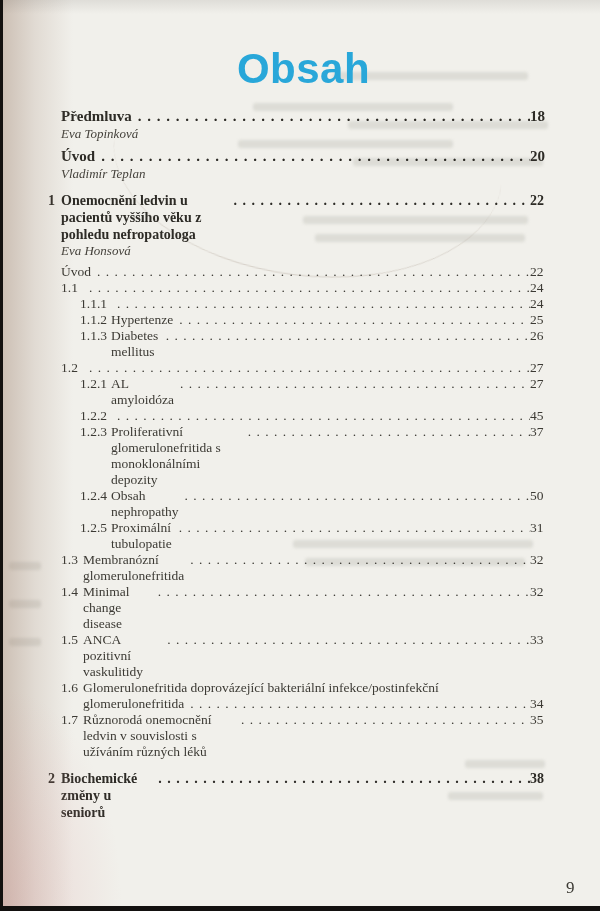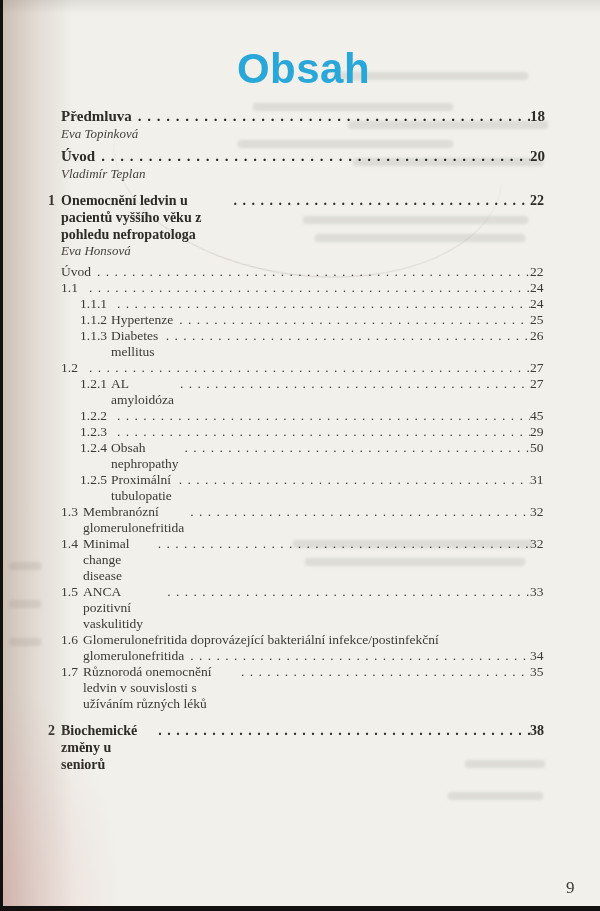--- a/index.html
+++ b/index.html
@@ -194,22 +194,23 @@
           <span class="leader">. . . . . . . . . . . . . . . . . . . . . . . . . . . . . . . . . . . . . . . . . . . . . . . . . . . . . . . . . . . . . . . . . . . . . . . . . . . . . . . . </span>
           <span class="pg">27</span>
         </div>
         <div class="row entry lvl2">
           <span class="num">1.2.2</span>
           <span class="leader">. . . . . . . . . . . . . . . . . . . . . . . . . . . . . . . . . . . . . . . . . . . . . . . . . . . . . . . . . . . . . . . . . . . . . . . . . . . . . . . . </span>
           <span class="pg">45</span>
         </div>
         <div class="row entry lvl2">
           <span class="num">1.2.3</span>
-          <span class="leader">. . . . . . . . . . . . . . . . . . . . . . . . . . . . . . . . . . . . . . . . . . . . . . . . . . . . . . . . . . . . . . . . . . . . . . . . . . . . . . . . </span>
-          <span class="pg">29</span>
+          <span class="txt">Proliferativní glomerulonefritida s monoklonálními depozity</span>
+          <span class="leader">. . . . . . . . . . . . . . . . . . . . . . . . . . . . . . . . . . . . . . . . . . . . . . . . . . . . . . . . . . . . . . . . . . . . . . . . . . . . . . . . </span>
+          <span class="pg">37</span>
         </div>
         <div class="row entry lvl2">
           <span class="num">1.2.4</span>
           <span class="txt">Obsah nephropathy</span>
           <span class="leader">. . . . . . . . . . . . . . . . . . . . . . . . . . . . . . . . . . . . . . . . . . . . . . . . . . . . . . . . . . . . . . . . . . . . . . . . . . . . . . . . </span>
           <span class="pg">50</span>
         </div>
         <div class="row entry lvl2">
           <span class="num">1.2.5</span>
           <span class="txt">Proximální tubulopatie</span>

